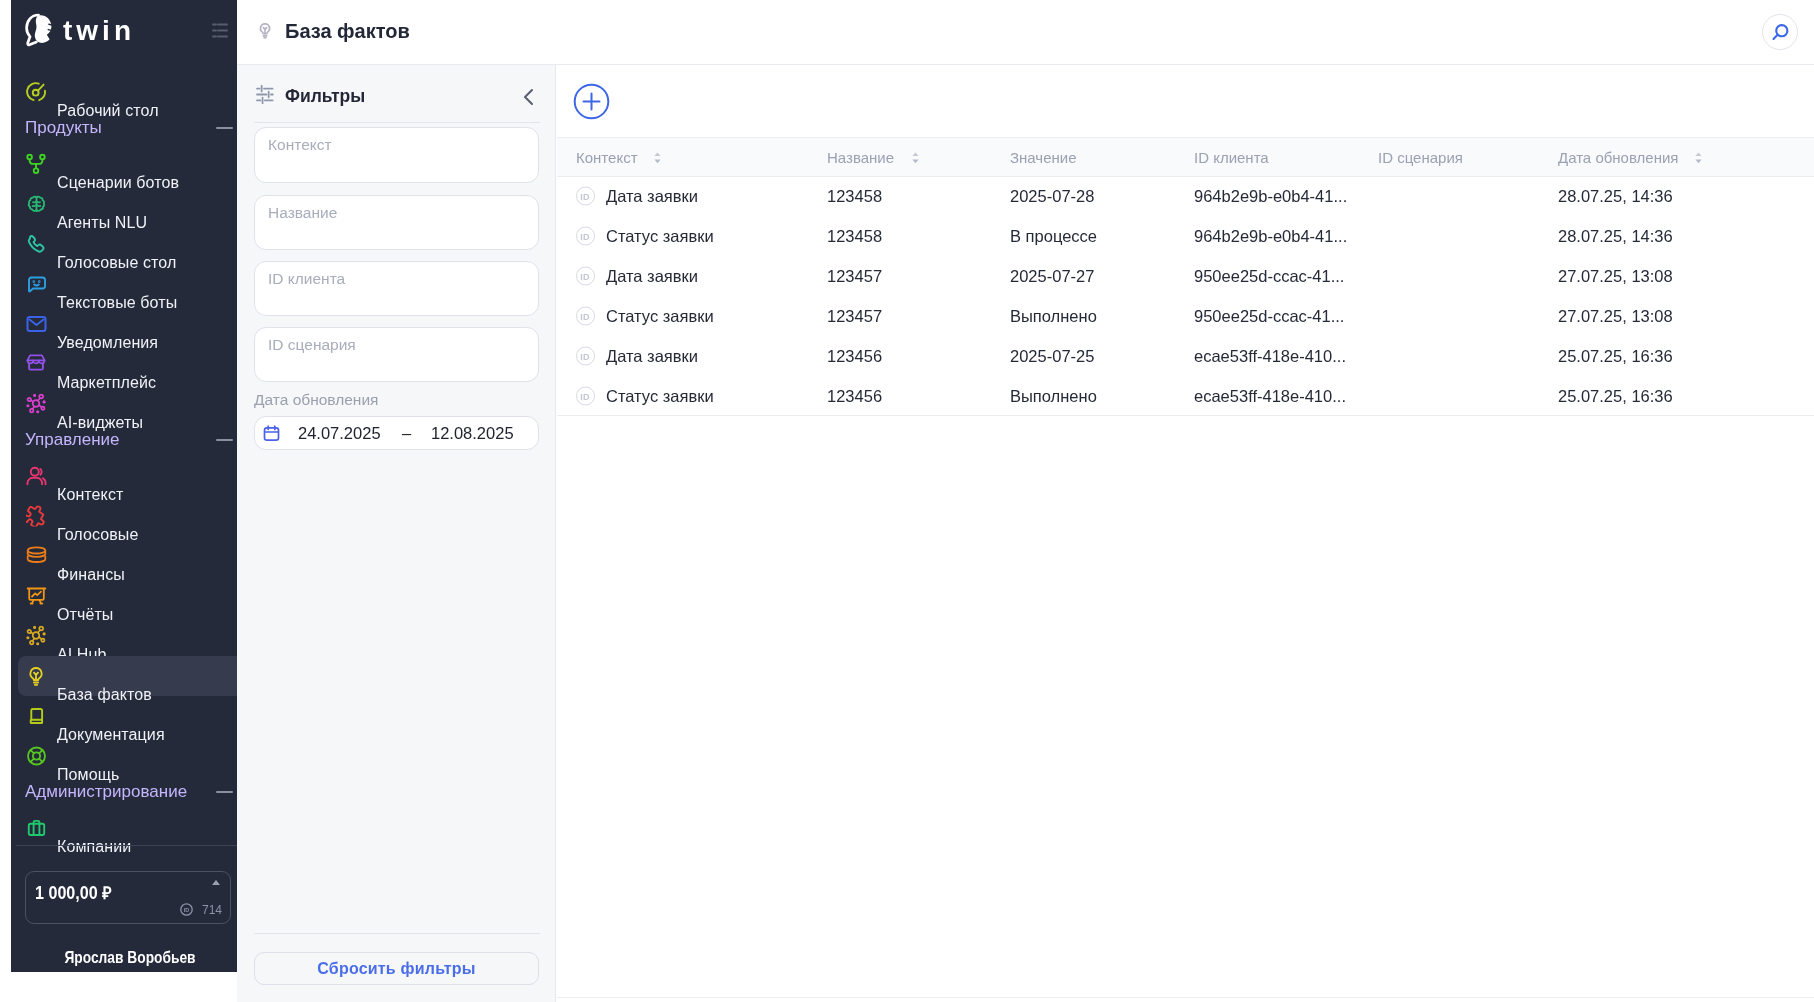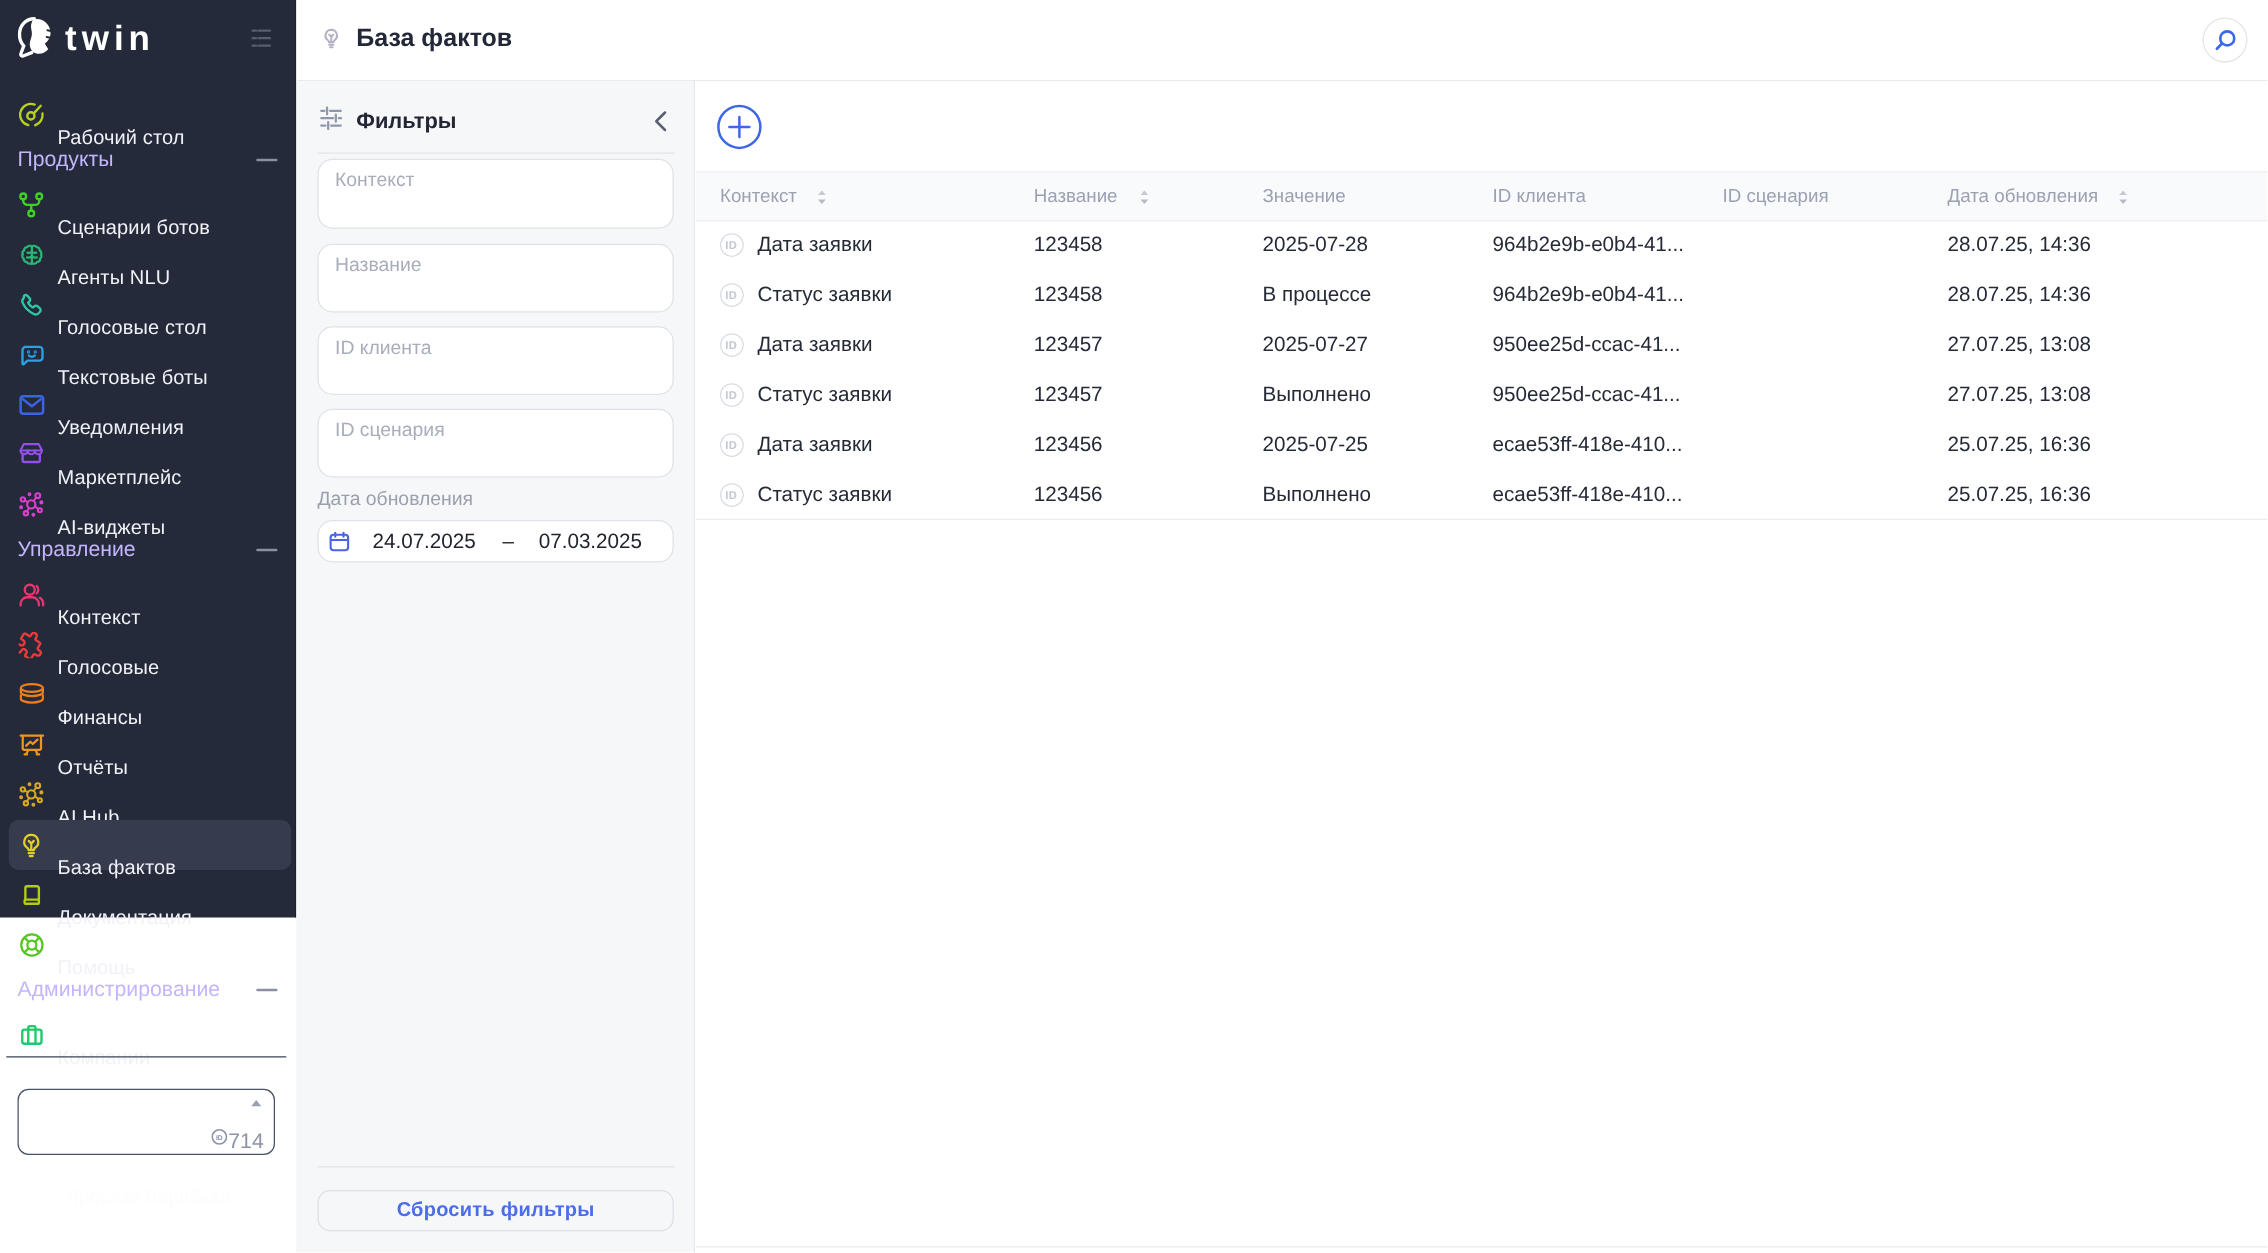--- a/index.html
+++ b/index.html
@@ -1,21 +1,21 @@
 <!DOCTYPE html>
 <html lang="ru"><head>
 <meta charset="utf-8">
 <style>
   * { margin:0; padding:0; box-sizing:border-box; }
   html,body { width:1814px; height:1002px; overflow:hidden; }
   body { font-family:"Liberation Sans", sans-serif; background:#fff; position:relative; }
   .abs { position:absolute; }
 
   
-  #sidebar { position:absolute; left:0; top:0; width:237px; height:734px; background:#242a39; border-right:1px solid #1b2130; box-sizing:border-box; }
+  #sidebar { position:absolute; left:11px; top:0; width:237px; height:972px; background:#242a39; border-right:1px solid #1b2130; box-sizing:border-box; }
   .sb-item { position:absolute; left:0; width:237px; height:40px; }
   .sb-item svg { position:absolute; left:15px; top:50%; transform:translateY(-50%); }
   .sb-item .lbl { position:absolute; left:46px; top:50%; transform:translateY(-50%);
                   color:#f0f2f7; font-size:16px; letter-spacing:0.1px; white-space:nowrap;margin-top:19px; }
   .sb-sect { position:absolute; left:0; width:237px; height:36px; }
   .sb-sect .lbl { position:absolute; left:14px; top:50%; transform:translateY(-50%);
                   color:#c4b5fd; font-size:17px; white-space:nowrap; }
   .sb-sect .minus { position:absolute; right:15px; top:50%; margin-top:-1px; width:17px; height:2px;
                   background:#8a90a3; border-radius:1px; }
   .sel-bg { position:absolute; left:7px; top:656px; width:226px; height:40px; background:#363b4d; border-radius:8px; }
@@ -252,21 +252,21 @@
 
   <div class="abs" style="left:5px;top:845px;width:224px;height:1px;background:#3c4356"></div>
 
   <div class="abs" style="left:14px;top:871px;width:206px;height:53px;border:1px solid #4a5164;border-radius:9px;">
     <div class="abs" style="left:9px;top:8px;color:#fff;font-size:17.5px;font-weight:bold;"><span style="display:inline-block;transform:scaleX(0.92);transform-origin:left;white-space:nowrap;">1 000,00 ₽</span></div>
     <div class="abs" style="right:10px;top:8px;width:0;height:0;border-left:4.5px solid transparent;border-right:4.5px solid transparent;border-bottom:5.5px solid #9aa0b0;"></div>
     <svg class="abs" style="right:37px;top:31px" width="13" height="13" viewBox="0 0 13 13">
       <circle cx="6.5" cy="6.5" r="5.7" fill="none" stroke="#8b93a8" stroke-width="1.3"></circle>
       <text x="6.5" y="8.7" text-anchor="middle" font-size="5.4" font-weight="bold" fill="#8b93a8" font-family="Liberation Sans">ID</text>
     </svg>
-    <div class="abs" style="right:8px;top:31px;color:#8b93a8;font-size:17px;">714</div>
+    <div class="abs" style="right:8px;top:31px;color:#8b93a8;font-size:12px;">714</div>
   </div>
 
   <div class="abs" style="left:0;top:948px;width:237px;text-align:center;color:#fdfdfe;font-size:17px;font-weight:bold;"><span style="display:inline-block;transform:scaleX(0.81);transform-origin:center;white-space:nowrap;">Ярослав Воробьев</span></div>
 </div>
 
 <div id="header">
   <svg class="abs" style="left:20px;top:21px" width="16" height="20" viewBox="0 0 20 23" fill="none" stroke="#b3b1c4" stroke-width="2" stroke-linecap="round" stroke-linejoin="round">
     <path d="M10 2.5 a5.8 5.8 0 0 1 3.3 10.5 c-.6.4-1 1.1-1 1.9 H7.7 c0-.8-.4-1.5-1-1.9 A5.8 5.8 0 0 1 10 2.5Z"></path>
     <path d="M8 7.3 l2 2.2 2-2.2 M10 9.5 v5.2"></path>
     <path d="M7.9 17.6 h4.2 M8.8 20 h2.4"></path>
@@ -307,21 +307,21 @@
     </div>
 
   <div class="fl" style="left:17px;top:326px;font-size:15.5px;color:#9aa0ad;">Дата обновления</div>
   <div class="finput" style="top:351px;height:34px;border-radius:12px;">
     <svg class="fl" style="left:8px;top:8px" width="17" height="17" viewBox="0 0 17 17" fill="none" stroke="#4b62e8" stroke-width="1.7" stroke-linecap="round">
       <rect x="1.5" y="2.8" width="14" height="12.4" rx="2.4"></rect>
       <path d="M5.2 1.2 v3.2 M11.8 1.2 v3.2 M1.8 7 h13.4"></path>
     </svg>
     <span class="fl" style="left:43px;top:7px;font-size:16.5px;color:#20242f;">24.07.2025</span>
     <span class="fl" style="left:147px;top:7px;font-size:16.5px;color:#20242f;">–</span>
-    <span class="fl" style="left:176px;top:7px;font-size:16.5px;color:#20242f;">07.03.2025</span>
+    <span class="fl" style="left:176px;top:7px;font-size:16.5px;color:#20242f;">12.08.2025</span>
   </div>
 
   <div class="fdiv" style="top:868px"></div>
   <div class="fl" style="left:17px;top:887px;width:285px;height:33px;border:1px solid #dcdfe7;border-radius:10px;text-align:center;line-height:32px;font-size:16px;color:#4a6de8;font-weight:bold;letter-spacing:0.2px;">Сбросить фильтры</div>
 </div>
 
 <div id="content">
 
   <svg class="abs" style="left:16px;top:18px" width="37" height="37" viewBox="0 0 37 37" fill="none" stroke="#3e67e6" stroke-linecap="round">
     <circle cx="18.5" cy="18.5" r="16.8" stroke-width="2"></circle>

